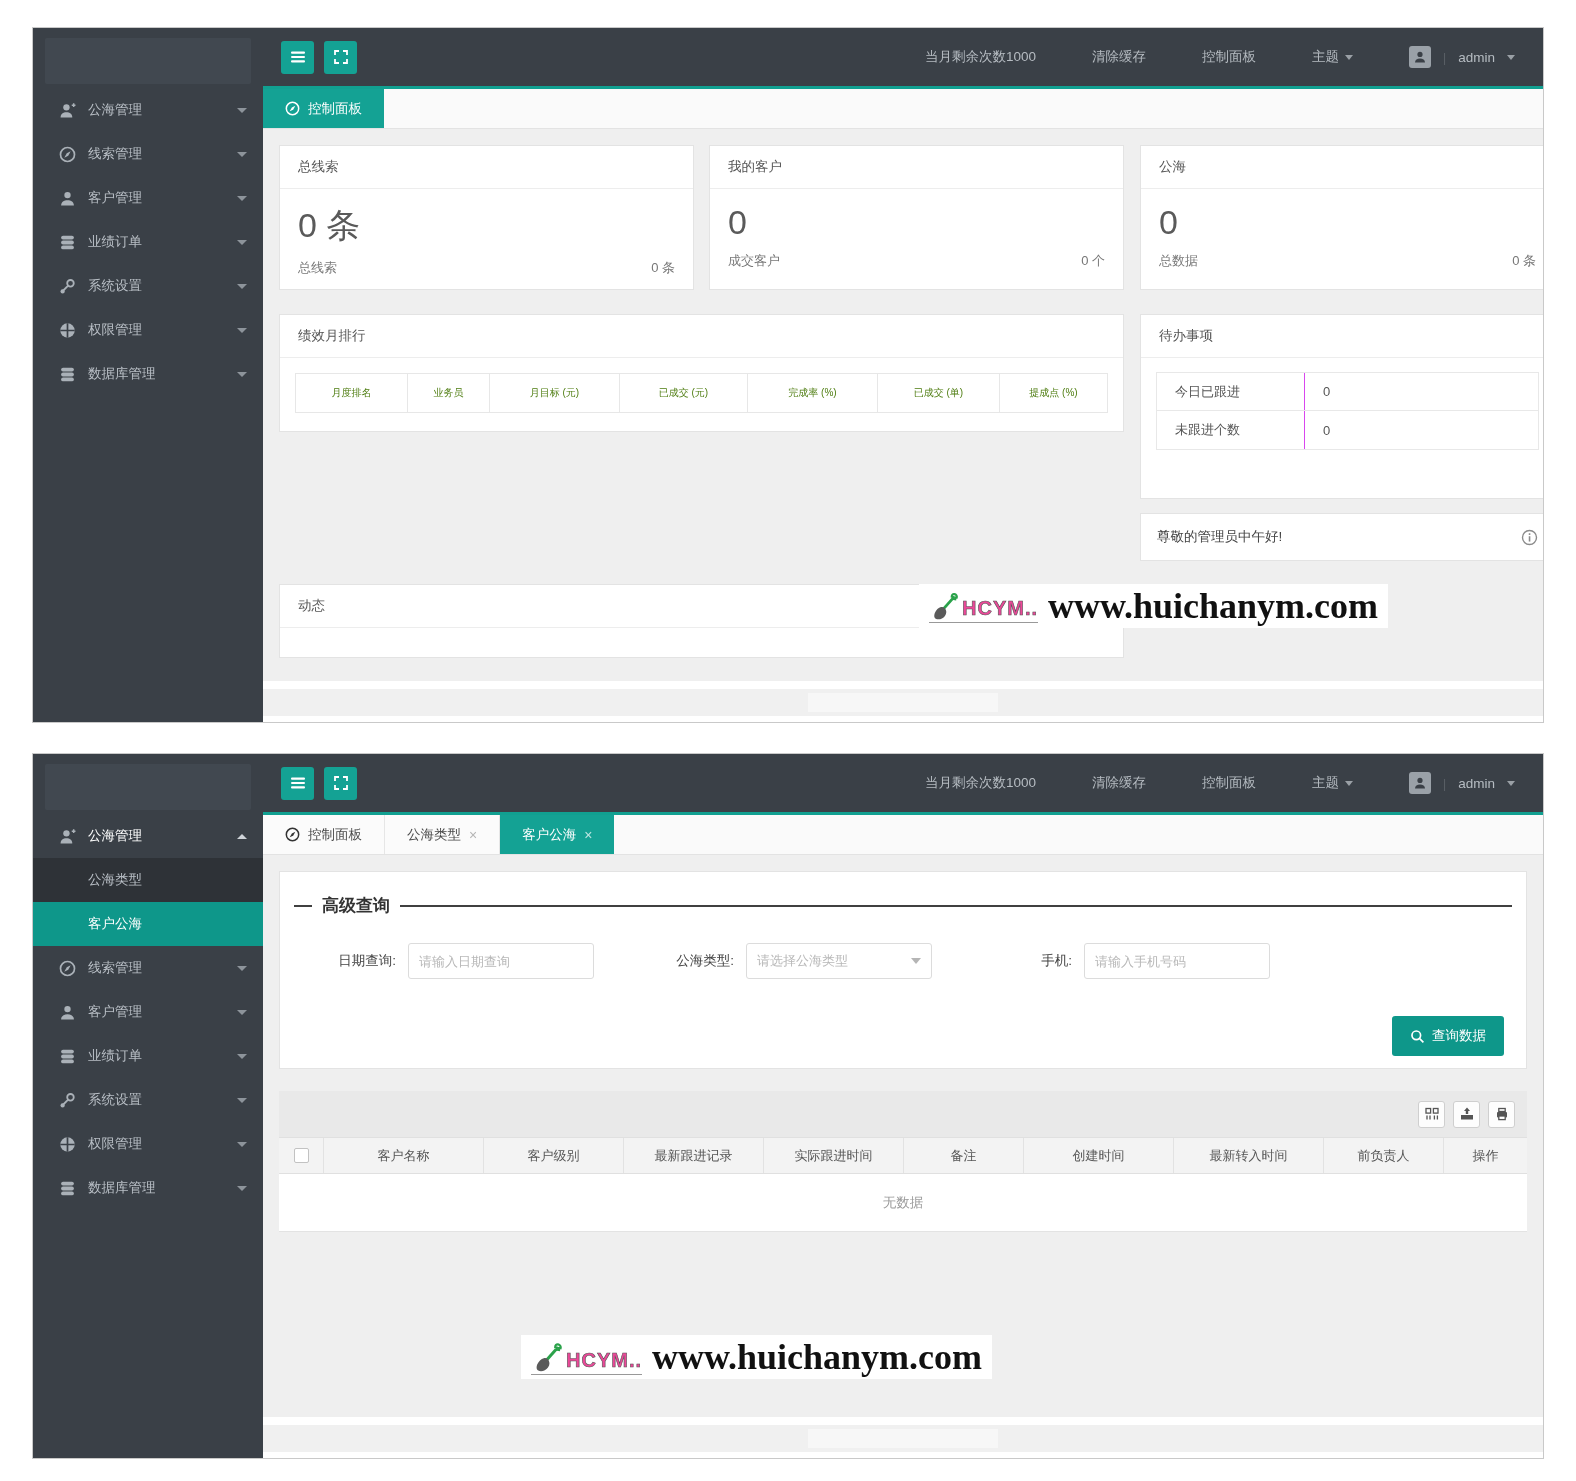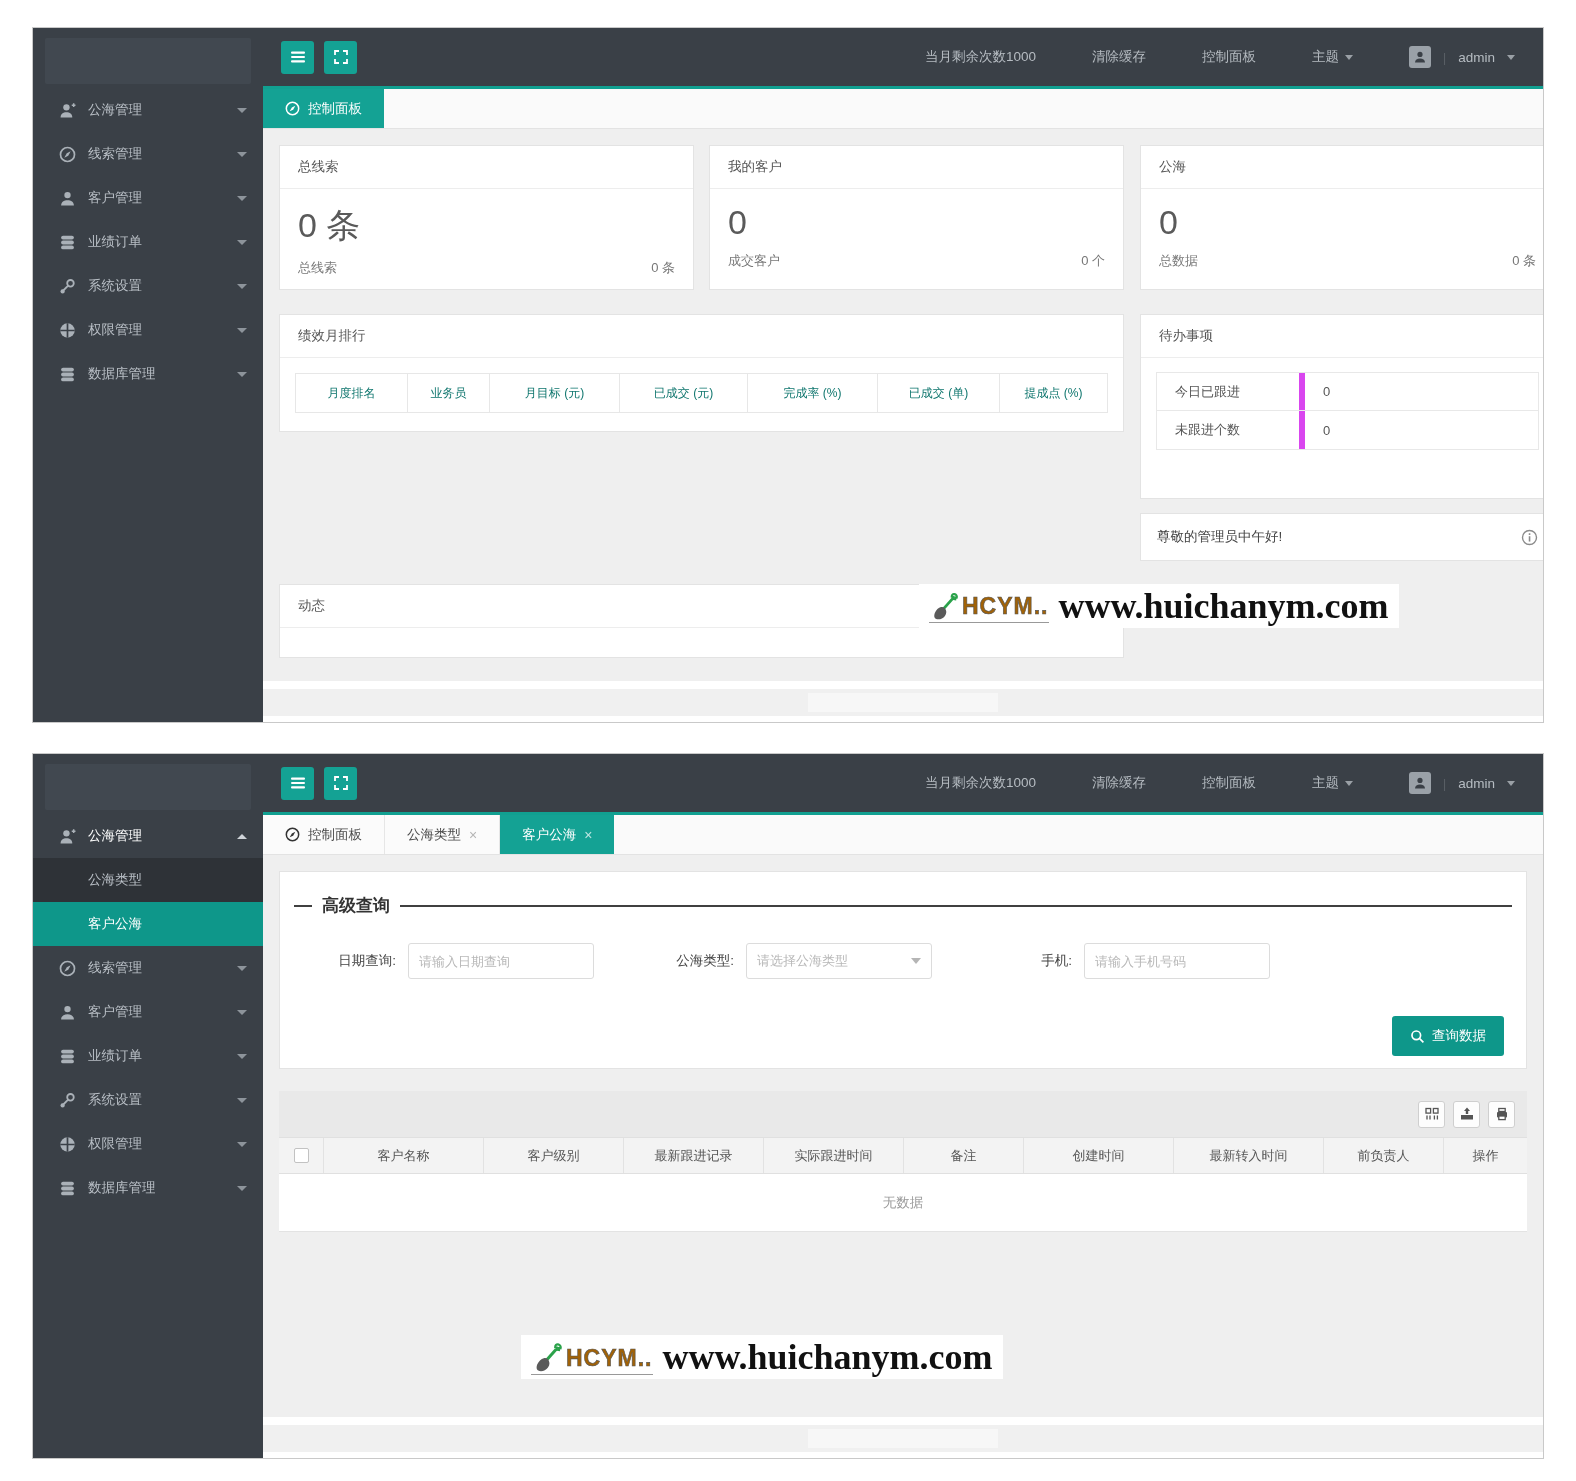--- a/index.html
+++ b/index.html
@@ -50,41 +50,41 @@
   .card-h { padding:12px 18px; font-size:13.5px; color:#555; border-bottom:1px solid #ededed; }
   .col-left { width:845px; flex:none; }
   .col-right { width:415px; flex:none; }
   .cards-row { display:flex; gap:15px; }
   .stat-card { width:415px; height:145px; }
   .stat-big { font-size:34px; color:#5a5a5a; padding:14px 18px 4px 18px; font-weight:400; }
   .stat-foot { display:flex; justify-content:space-between; padding:6px 18px 12px 18px; font-size:13px; color:#777; }
 
   .rank-card { margin-top:24px; height:118px; }
   .rank-row { display:flex; margin:15px; border:1px solid #e7e7e7; height:40px; }
-  .rank-cell { display:flex; align-items:center; justify-content:center; font-size:12px; color:#0f766e; border-right:1px solid #e7e7e7; }
+  .rank-cell { display:flex; align-items:center; justify-content:center; font-size:10px; color:#4d7c0f; border-right:1px solid #e7e7e7; }
   .rank-cell:last-child { border-right:none; }
 
   .todo-card { height:185px; }
   .todo-table { margin:14px 15px; border:1px solid #e8e8e8; }
   .todo-row { display:flex; height:38px; border-bottom:1px solid #e8e8e8; font-size:13px; color:#555; }
   .todo-row:last-child { border-bottom:none; }
-  .todo-label { width:148px; border-right:6px solid #d946ef; display:flex; align-items:center; padding-left:18px;text-align:right; }
+  .todo-label { width:148px; border-right:1px solid #d946ef; display:flex; align-items:center; padding-left:18px;text-align:right; }
   .todo-value { flex:1; display:flex; align-items:center; padding-left:18px; }
 
   .greet-card { margin-top:14px; height:48px; display:flex; align-items:center; padding:0 16px; font-size:13.5px; color:#444; }
   .greet-card .info { margin-left:auto; width:17px; height:17px; color:#8a8a8a; cursor:pointer; }
 
   .feed-card { margin-top:152px; height:74px; }
 
   
   .wm { position:absolute; background:#fff; display:flex; align-items:center; gap:10px; padding:4px 10px; }
   .wm1 { left:656px; top:455px; }
   .wm2 { left:258px; top:480px; }
   .wm-logo { display:flex; align-items:flex-end; gap:3px; border-bottom:1px solid #999; padding-bottom:2px; }
-  .wm-brand { font-size:23px; font-weight:800; color:#a16207; letter-spacing:1px; -webkit-text-stroke:0.6px #555; }
+  .wm-brand { font-size:20px; font-weight:800; color:#ec4899; letter-spacing:1px; -webkit-text-stroke:0.6px #555; }
   .wm-site { font-family:"Liberation Serif","DejaVu Serif",serif; font-weight:700; color:#111; font-size:36px; line-height:1; }
 
   
   .query-card { width:100%; height:198px; position:relative; border:1px solid #e3e3e3; background:#fff; padding:10px 0 0 0; }
   .fieldset { border:none; border-top:2px solid #404040; margin:12px 14px; }
   .legend { font-size:17px; font-weight:700; color:#333; padding:0 10px; margin-left:18px; }
   .form-area { padding:14px 0 0 36px; }
   .form-row { display:flex; align-items:flex-start; margin-bottom:10px; }
   .f-group { display:flex; align-items:center; margin-right:60px; }
   .f-label { width:80px; text-align:right; font-size:13.5px; color:#444; margin-right:12px; }

